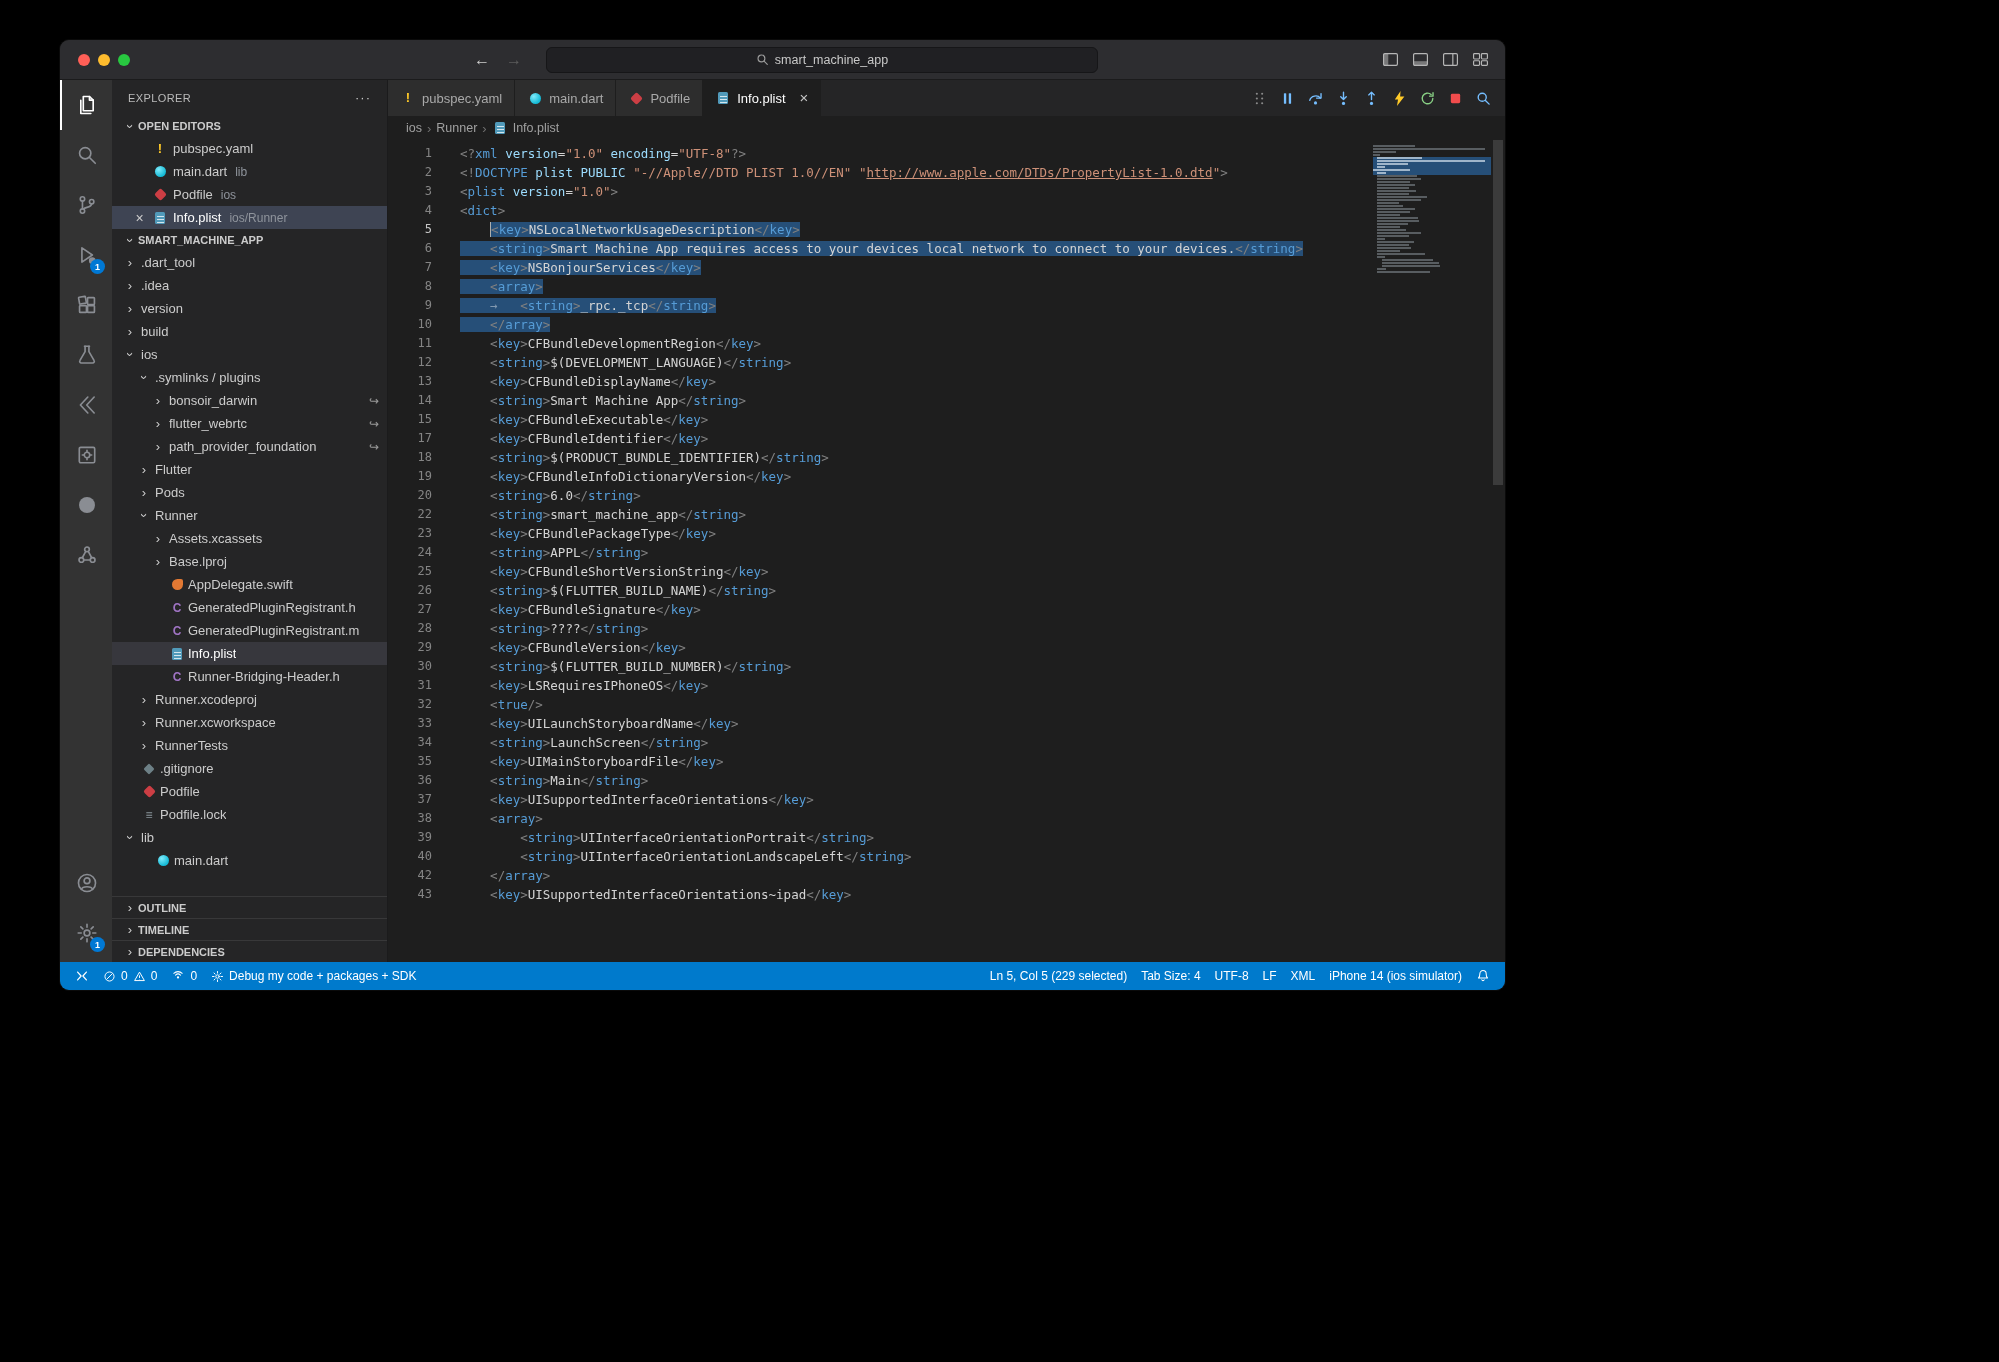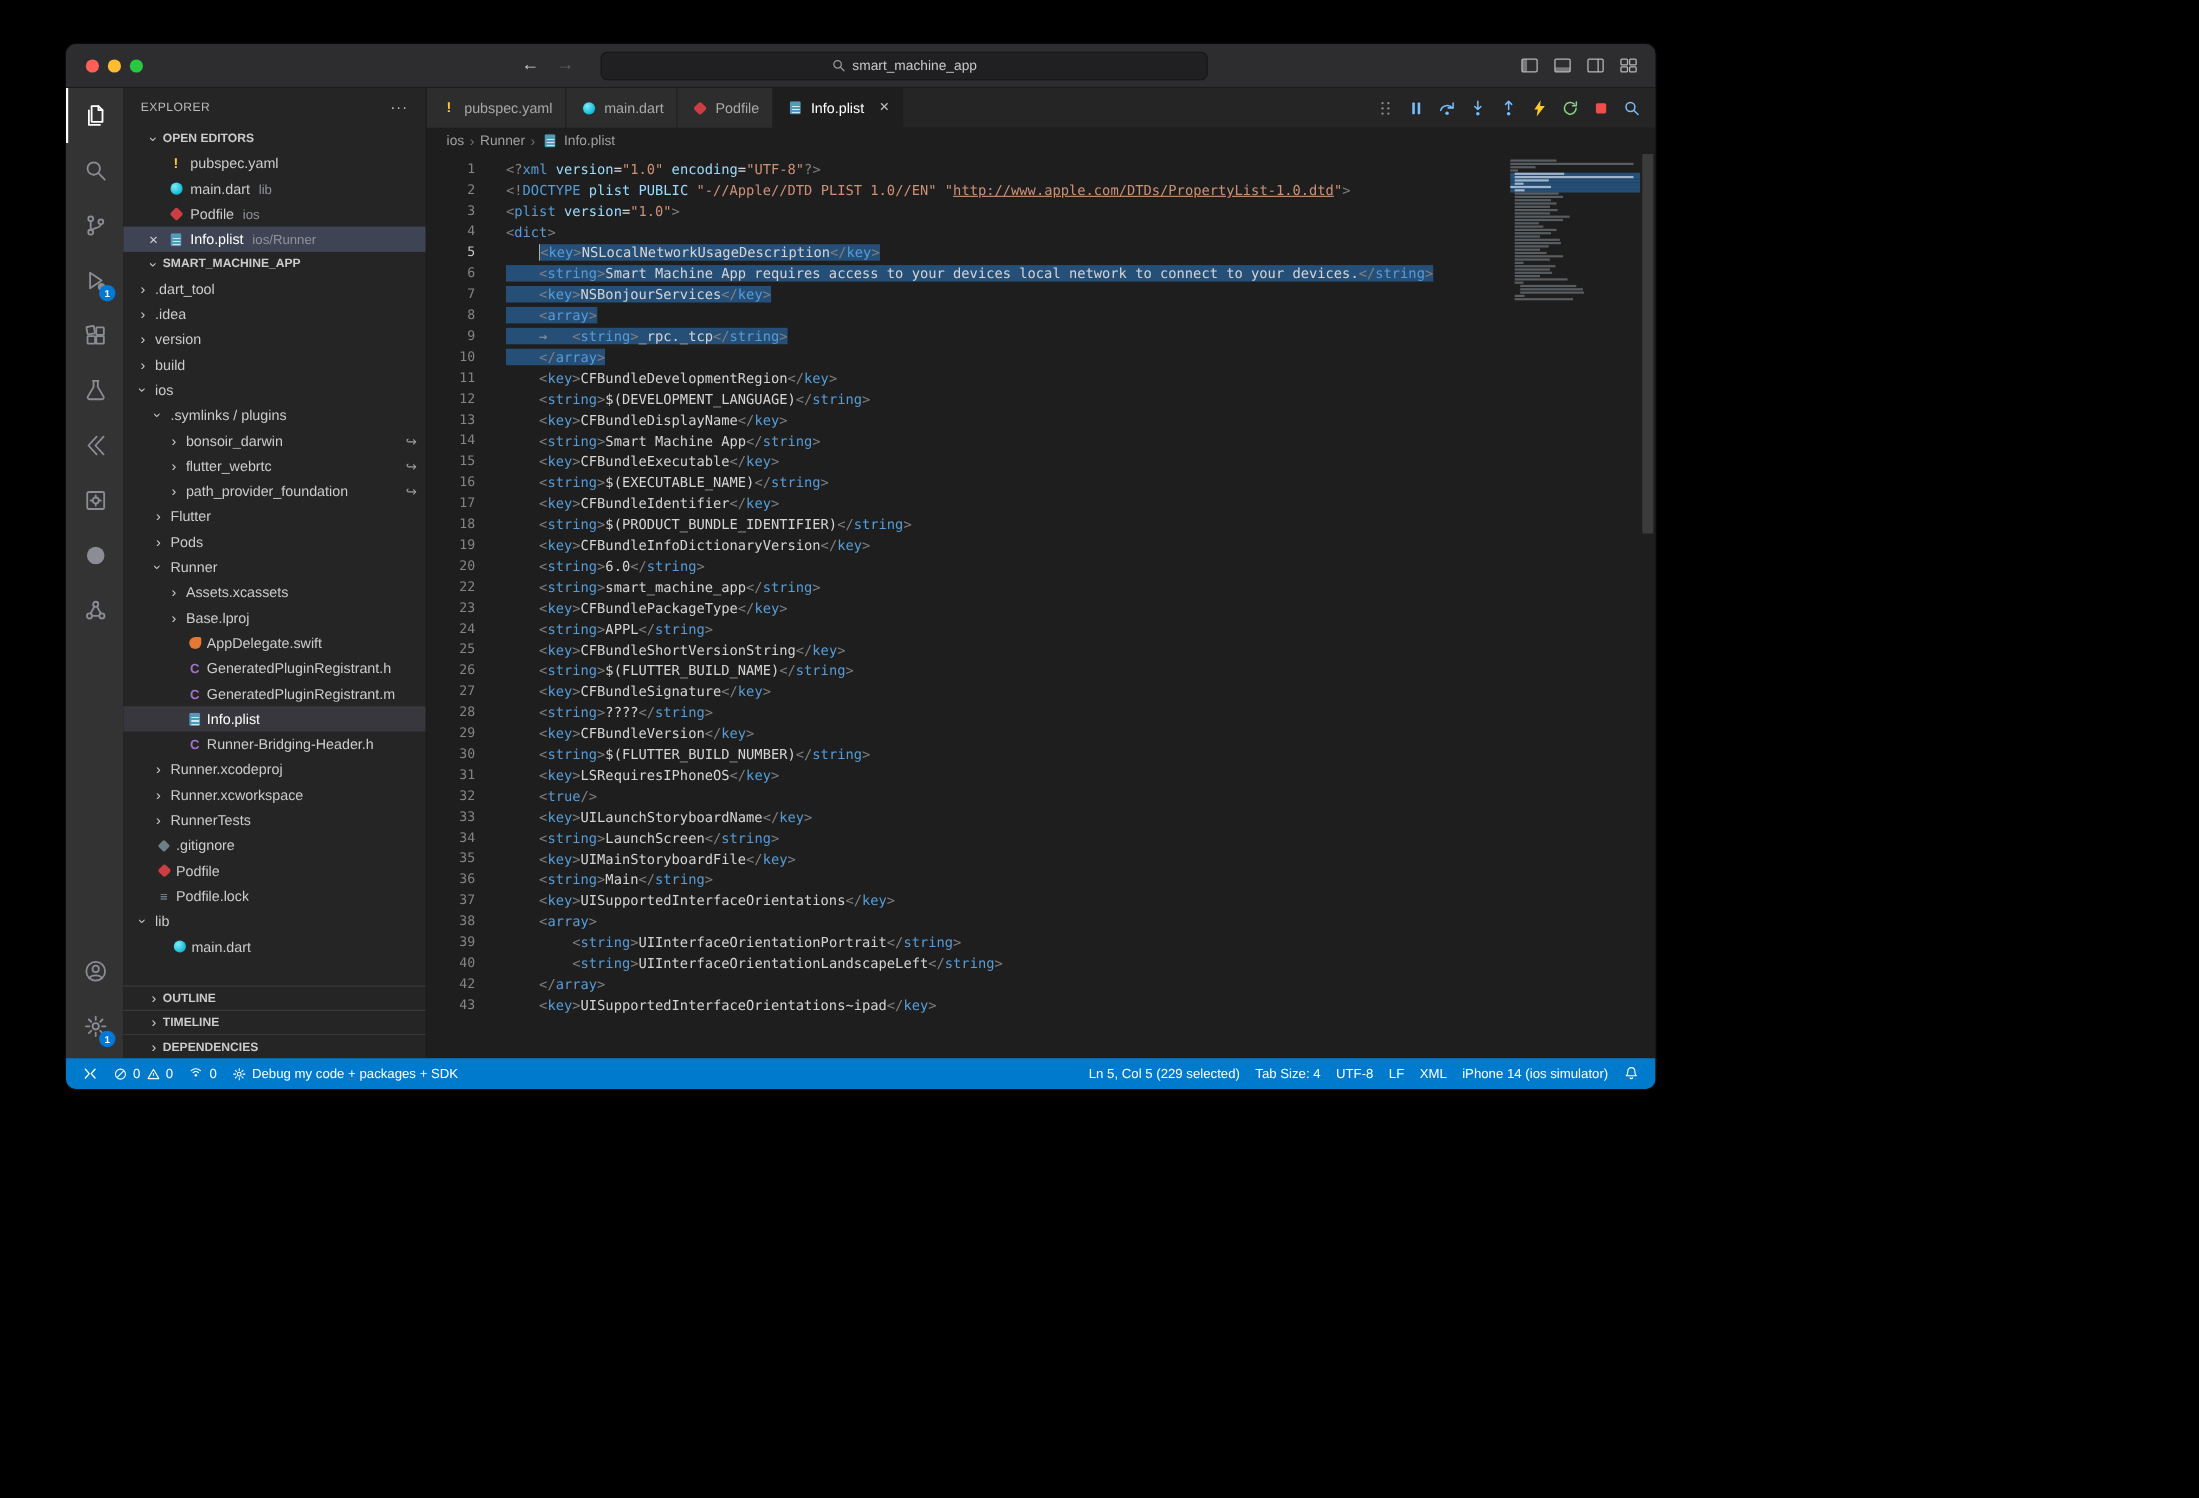--- a/index.html
+++ b/index.html
@@ -20,21 +20,21 @@
   .activitybar{width:52px;flex:0 0 52px;background:#333333;display:flex;flex-direction:column}
   .ab-top,.ab-bottom{display:flex;flex-direction:column;align-items:stretch}
   .ab-bottom{margin-top:auto;padding-bottom:4px}
   .ab-item{height:50px;display:flex;align-items:center;justify-content:center;color:#8a8d93;position:relative;border-left:2px solid transparent}
   .ab-item.active{color:#ffffff;border-left-color:#ffffff}
   .badge{position:absolute;right:7px;bottom:6px;background:#0078d4;color:#fff;font-size:9px;width:15px;height:15px;border-radius:50%;display:flex;align-items:center;justify-content:center;font-weight:700}
   
   .sidebar{width:276px;flex:0 0 276px;background:#252526;border-right:1px solid #1b1b1c;display:flex;flex-direction:column;font-size:13px;color:#cccccc;overflow:hidden}
   .sidebar-title{height:35px;flex:0 0 35px;display:flex;align-items:center;padding:0 16px;font-size:11px;color:#bbbbbb;letter-spacing:.4px}
   .sb-dots{margin-left:auto;color:#cccccc;font-size:13px;letter-spacing:1px}
-  .section-header{height:22px;flex:0 0 22px;display:flex;align-items:center;font-weight:700;font-size:11px;color:#cccccc;padding-left:20px}
+  .section-header{height:22px;flex:0 0 22px;display:flex;align-items:center;font-weight:700;font-size:11px;color:#cccccc;padding-left:10px}
   .chev{display:inline-block;width:16px;text-align:center;font-size:13px;font-weight:400;color:#cccccc}
   .chev.exp{transform:rotate(90deg)}
   .chev-sp{display:inline-block;width:16px;flex:0 0 16px}
   .oe-row{height:23px;flex:0 0 23px;display:flex;align-items:center;padding-left:20px;gap:5px;white-space:nowrap}
   .oe-row.active{background:#3e4453;color:#ffffff}
   .oe-close{width:15px;flex:0 0 15px;text-align:center;color:#cccccc;font-size:14px;line-height:14px}
   .oe-detail{color:#8f949c;font-size:12px;margin-left:3px}
   .tree-row{height:23px;flex:0 0 23px;display:flex;align-items:center;gap:3px;padding-right:8px;white-space:nowrap;overflow:hidden}
   .tree-row.selected{background:#37373d;color:#ffffff}
   .tree-label{overflow:hidden;text-overflow:ellipsis}
@@ -523,21 +523,20 @@
             <div class="code-line"><span class="ln">6</span><span class="lc"><span class="selspan">    <span class="t-g">&lt;</span><span class="t-b">string</span><span class="t-g">&gt;</span><span class="t-w">Smart Machine App requires access to your devices local network to connect to your devices.</span><span class="t-g">&lt;/</span><span class="t-b">string</span><span class="t-g">&gt;</span></span></span></div>
             <div class="code-line"><span class="ln">7</span><span class="lc"><span class="selspan">    <span class="t-g">&lt;</span><span class="t-b">key</span><span class="t-g">&gt;</span><span class="t-w">NSBonjourServices</span><span class="t-g">&lt;/</span><span class="t-b">key</span><span class="t-g">&gt;</span></span></span></div>
             <div class="code-line"><span class="ln">8</span><span class="lc"><span class="selspan">    <span class="t-g">&lt;</span><span class="t-b">array</span><span class="t-g">&gt;</span></span></span></div>
             <div class="code-line"><span class="ln">9</span><span class="lc"><span class="selspan"><span class="t-d">    →   </span><span class="t-g">&lt;</span><span class="t-b">string</span><span class="t-g">&gt;</span><span class="t-w">_rpc._tcp</span><span class="t-g">&lt;/</span><span class="t-b">string</span><span class="t-g">&gt;</span></span></span></div>
             <div class="code-line"><span class="ln">10</span><span class="lc"><span class="selspan">    <span class="t-g">&lt;/</span><span class="t-b">array</span><span class="t-g">&gt;</span></span></span></div>
             <div class="code-line"><span class="ln">11</span><span class="lc">    <span class="t-g">&lt;</span><span class="t-b">key</span><span class="t-g">&gt;</span><span class="t-w">CFBundleDevelopmentRegion</span><span class="t-g">&lt;/</span><span class="t-b">key</span><span class="t-g">&gt;</span></span></div>
             <div class="code-line"><span class="ln">12</span><span class="lc">    <span class="t-g">&lt;</span><span class="t-b">string</span><span class="t-g">&gt;</span><span class="t-w">$(DEVELOPMENT_LANGUAGE)</span><span class="t-g">&lt;/</span><span class="t-b">string</span><span class="t-g">&gt;</span></span></div>
             <div class="code-line"><span class="ln">13</span><span class="lc">    <span class="t-g">&lt;</span><span class="t-b">key</span><span class="t-g">&gt;</span><span class="t-w">CFBundleDisplayName</span><span class="t-g">&lt;/</span><span class="t-b">key</span><span class="t-g">&gt;</span></span></div>
             <div class="code-line"><span class="ln">14</span><span class="lc">    <span class="t-g">&lt;</span><span class="t-b">string</span><span class="t-g">&gt;</span><span class="t-w">Smart Machine App</span><span class="t-g">&lt;/</span><span class="t-b">string</span><span class="t-g">&gt;</span></span></div>
             <div class="code-line"><span class="ln">15</span><span class="lc">    <span class="t-g">&lt;</span><span class="t-b">key</span><span class="t-g">&gt;</span><span class="t-w">CFBundleExecutable</span><span class="t-g">&lt;/</span><span class="t-b">key</span><span class="t-g">&gt;</span></span></div>
-            <div class="code-line"><span class="ln">16</span><span class="lc">    <span class="t-g">&lt;</span><span class="t-b">string</span><span class="t-g">&gt;</span><span class="t-w">$(EXECUTABLE_NAME)</span><span class="t-g">&lt;/</span><span class="t-b">string</span><span class="t-g">&gt;</span></span></div>
             <div class="code-line"><span class="ln">17</span><span class="lc">    <span class="t-g">&lt;</span><span class="t-b">key</span><span class="t-g">&gt;</span><span class="t-w">CFBundleIdentifier</span><span class="t-g">&lt;/</span><span class="t-b">key</span><span class="t-g">&gt;</span></span></div>
             <div class="code-line"><span class="ln">18</span><span class="lc">    <span class="t-g">&lt;</span><span class="t-b">string</span><span class="t-g">&gt;</span><span class="t-w">$(PRODUCT_BUNDLE_IDENTIFIER)</span><span class="t-g">&lt;/</span><span class="t-b">string</span><span class="t-g">&gt;</span></span></div>
             <div class="code-line"><span class="ln">19</span><span class="lc">    <span class="t-g">&lt;</span><span class="t-b">key</span><span class="t-g">&gt;</span><span class="t-w">CFBundleInfoDictionaryVersion</span><span class="t-g">&lt;/</span><span class="t-b">key</span><span class="t-g">&gt;</span></span></div>
             <div class="code-line"><span class="ln">20</span><span class="lc">    <span class="t-g">&lt;</span><span class="t-b">string</span><span class="t-g">&gt;</span><span class="t-w">6.0</span><span class="t-g">&lt;/</span><span class="t-b">string</span><span class="t-g">&gt;</span></span></div>
             <div class="code-line"><span class="ln">22</span><span class="lc">    <span class="t-g">&lt;</span><span class="t-b">string</span><span class="t-g">&gt;</span><span class="t-w">smart_machine_app</span><span class="t-g">&lt;/</span><span class="t-b">string</span><span class="t-g">&gt;</span></span></div>
             <div class="code-line"><span class="ln">23</span><span class="lc">    <span class="t-g">&lt;</span><span class="t-b">key</span><span class="t-g">&gt;</span><span class="t-w">CFBundlePackageType</span><span class="t-g">&lt;/</span><span class="t-b">key</span><span class="t-g">&gt;</span></span></div>
             <div class="code-line"><span class="ln">24</span><span class="lc">    <span class="t-g">&lt;</span><span class="t-b">string</span><span class="t-g">&gt;</span><span class="t-w">APPL</span><span class="t-g">&lt;/</span><span class="t-b">string</span><span class="t-g">&gt;</span></span></div>
             <div class="code-line"><span class="ln">25</span><span class="lc">    <span class="t-g">&lt;</span><span class="t-b">key</span><span class="t-g">&gt;</span><span class="t-w">CFBundleShortVersionString</span><span class="t-g">&lt;/</span><span class="t-b">key</span><span class="t-g">&gt;</span></span></div>
             <div class="code-line"><span class="ln">26</span><span class="lc">    <span class="t-g">&lt;</span><span class="t-b">string</span><span class="t-g">&gt;</span><span class="t-w">$(FLUTTER_BUILD_NAME)</span><span class="t-g">&lt;/</span><span class="t-b">string</span><span class="t-g">&gt;</span></span></div>
             <div class="code-line"><span class="ln">27</span><span class="lc">    <span class="t-g">&lt;</span><span class="t-b">key</span><span class="t-g">&gt;</span><span class="t-w">CFBundleSignature</span><span class="t-g">&lt;/</span><span class="t-b">key</span><span class="t-g">&gt;</span></span></div>

